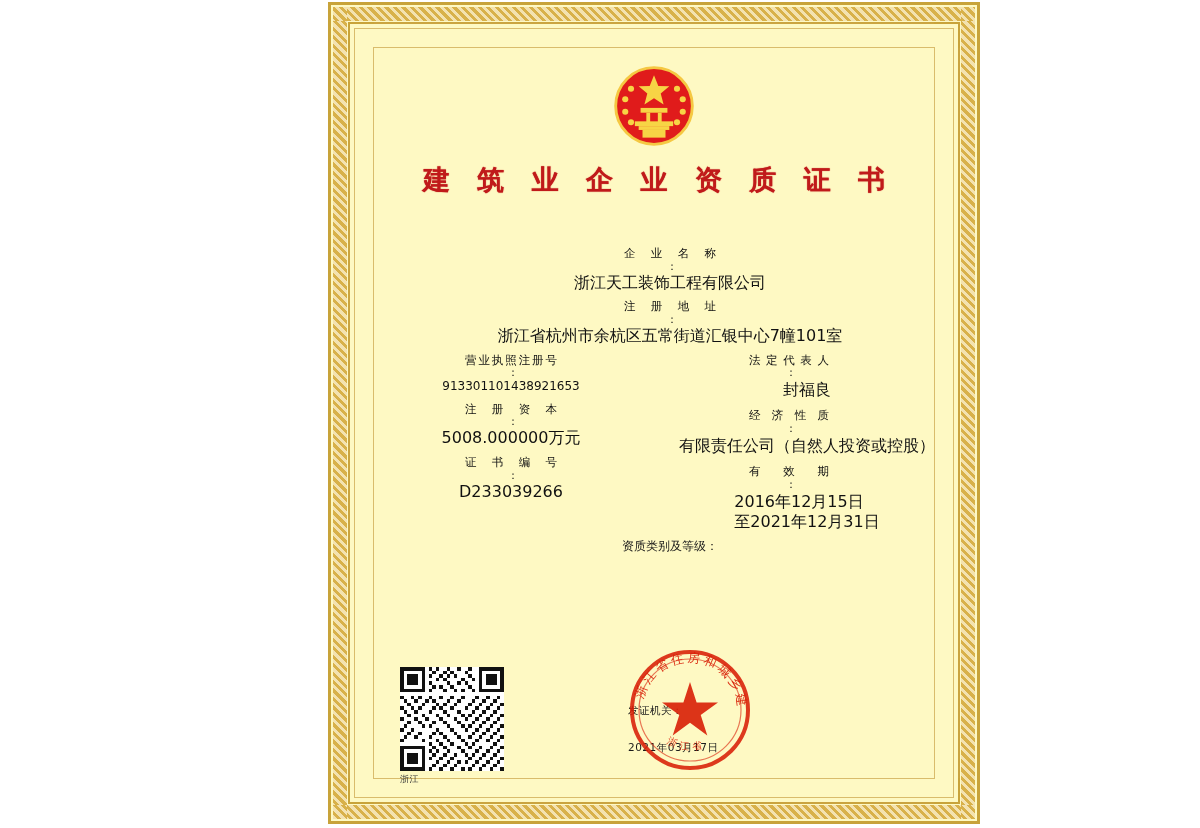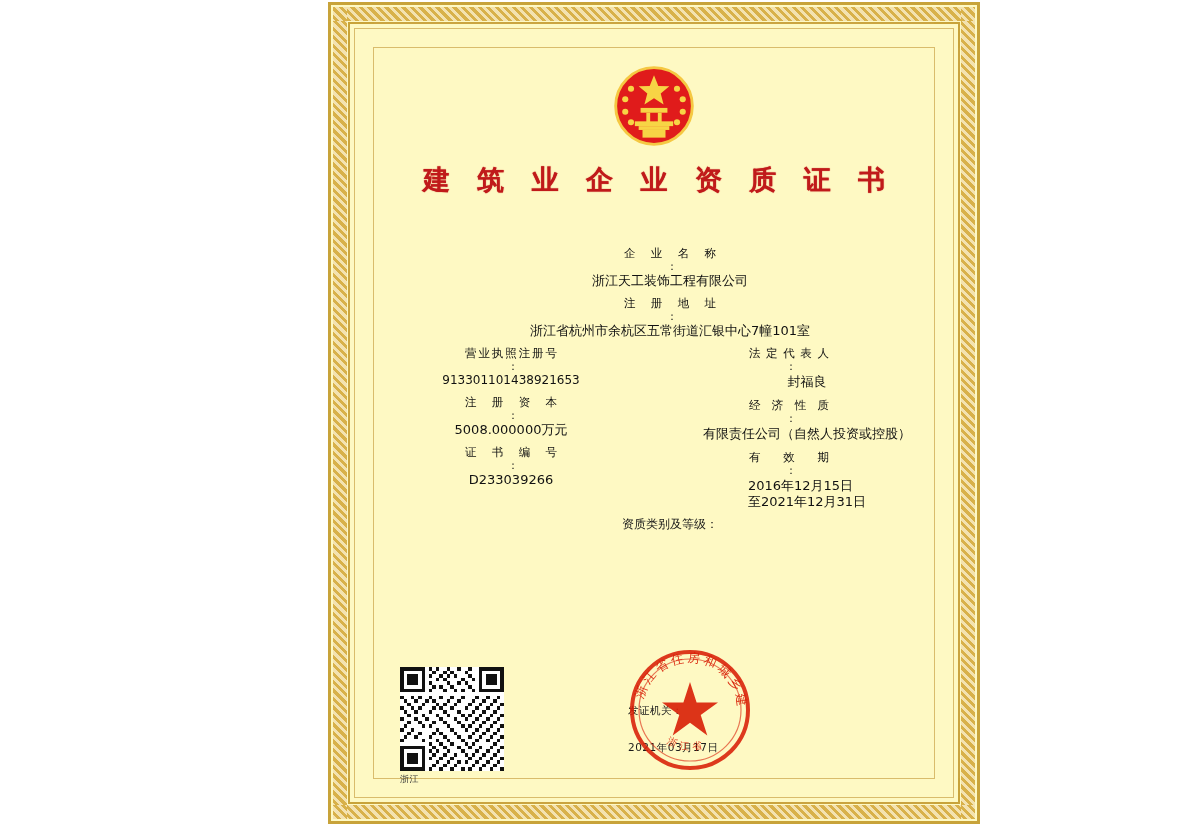--- a/index.html
+++ b/index.html
@@ -128,21 +128,21 @@
     padding-top: 1px;
   }
   .colon {
     width: 7px;
     flex: none;
     text-align: left;
     padding-top: 1px;
   }
   .val {
     flex: 1;
-    font-size: 13px;
+    font-size: 16px;
     color: #111;
     border-bottom: none;
     padding-top: 1px;
     word-break: break-all;
   }
   .val.small { font-size: 12px; }
 
   
   .two-col {
     display: flex;

